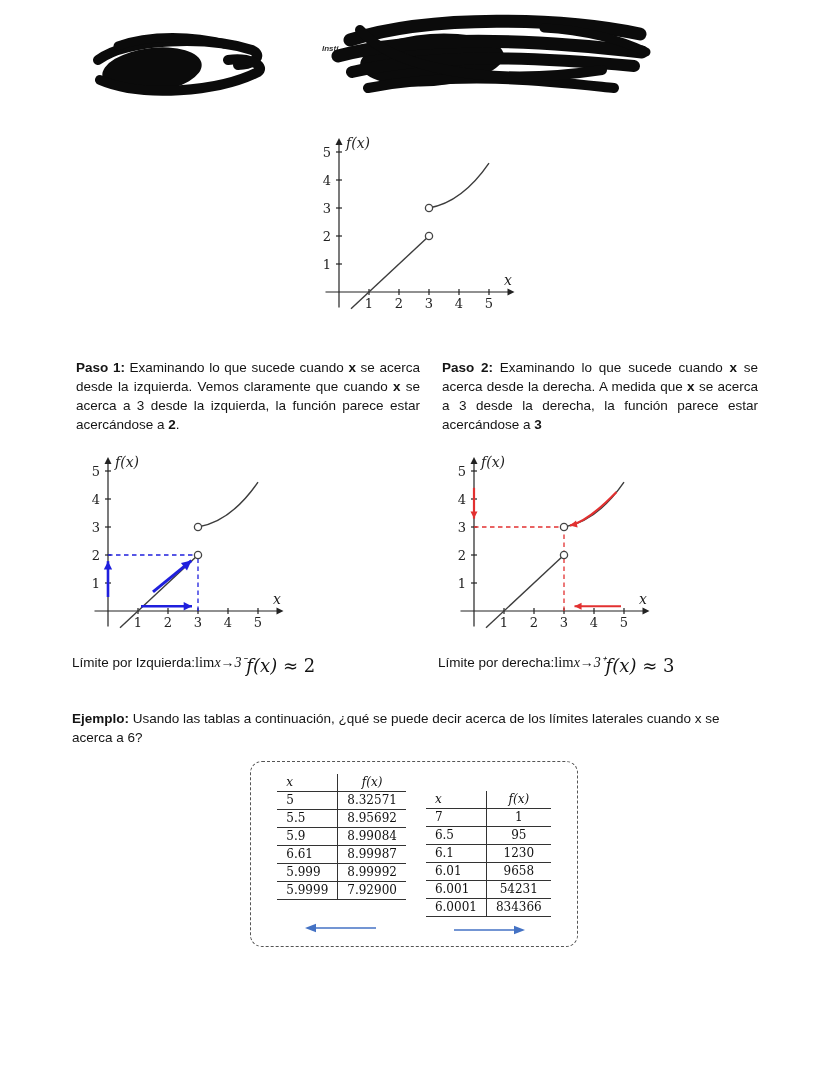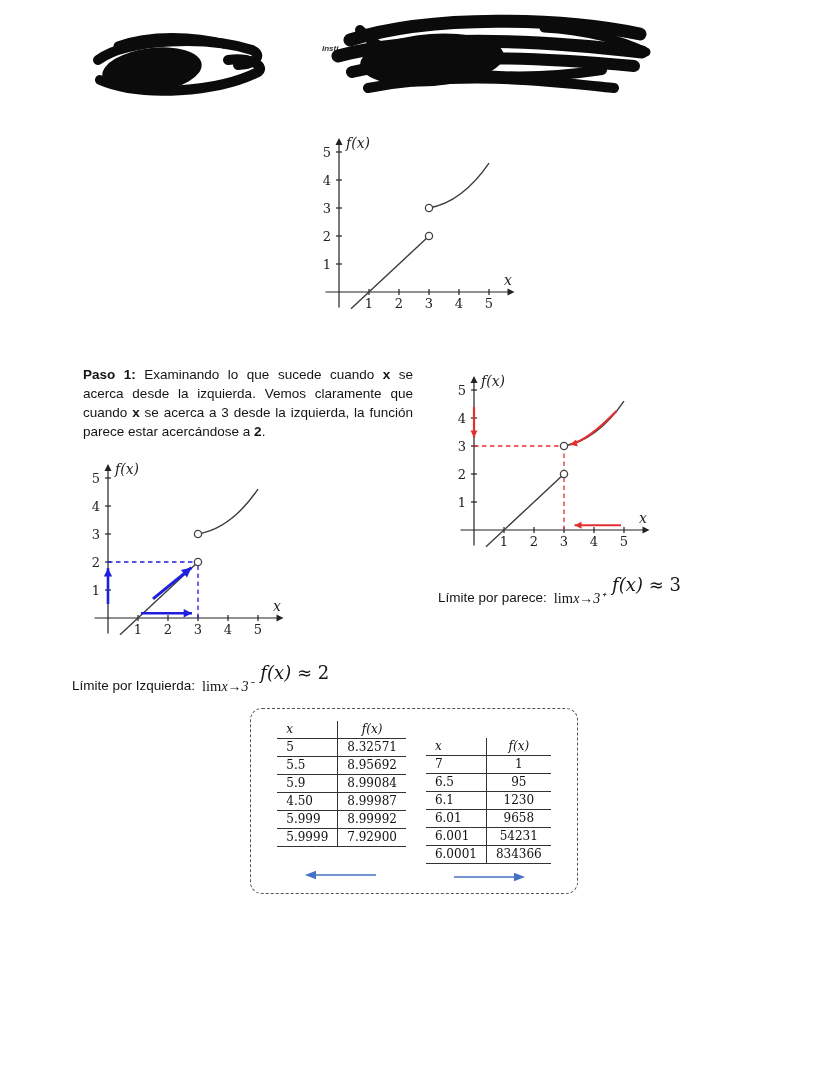--- a/index.html
+++ b/index.html
@@ -4,32 +4,32 @@
 <style>
   * { box-sizing: border-box; }
   html,body { margin:0; padding:0; }
   body {
     width:828px; height:1071px; background:#ffffff;
     font-family:"Liberation Sans", sans-serif; color:#141414; font-size:13.5px;
   }
   .page { position:relative; width:828px; height:1071px; background:#fff; overflow:hidden; }
   .redactions { display:block; }
   .partial-text { font:italic bold 8px "Liberation Sans", sans-serif; fill:#333; }
-  .para { margin:11px; line-height:1.42; }
+  .para { margin:4px; line-height:1.42; }
   .ex { margin:4px 72px 0 72px; }
   .justify { text-align:justify; }
   .center-row { display:flex; justify-content:center; margin-top:20px; }
   .graph { width:215px; height:200px; }
   .columns { display:flex; margin:26px 66px 0 72px; gap:14px; }
   .col.left { flex:0 0 352px; }
   .col.right { flex:1; }
   .col .graph { margin-top:12px; margin-left:4px; }
   .tick { font:13px "DejaVu Serif", serif; fill:#222; }
   .axis-label { font:italic 14px "DejaVu Serif", serif; fill:#222; }
-  .limit-line { display:flex; align-items:flex-end; gap:7px; margin-top:8px; }
+  .limit-line { display:flex; align-items:flex-start; margin-top:8px; }
   .limit-label { padding-bottom:1px; }
   .lim-block { display:inline-flex; flex-direction:row; align-items:center;
                font-family:Liberation Serif, serif; line-height:1; }
   .lim-top { font-size:14.5px; }
   .lim-sub { font-size:14px; font-style:italic; margin-top:1.5px; }
   .lim-expr { display:inline-block; font-family:"DejaVu Serif", serif; font-size:18px; margin-bottom:11px; }
   .mi { font-style:italic; }
   .ex2 { margin:22px 72px 0 72px; max-width:696px; }
   .tables-center { display:flex; justify-content:center; margin-top:14px; }
   .tables-box { border:1.6px dashed #555; border-radius:12px; padding:12px 26px 10px 26px; }
@@ -151,20 +151,21 @@
         <span class="limit-label">Límite por Izquierda:</span>
         <span class="lim-block">
           <span class="lim-top">lim</span>
           <span class="lim-sub">x→3⁻</span>
         </span>
         <span class="lim-expr"><span class="mi">f(x)</span><span> ≈ 2</span></span>
       </div>
     </div>
 
     <div class="col right">
+      <p class="para justify"><b>Paso 2:</b><span> Examinando lo que sucede cuando </span><b>x</b><span> se acerca desde la derecha. A medida que </span><b>x</b><span> se acerca a 3 desde la derecha, la función parece estar acercándose a </span><b>3</b></p>
       <div class="graph"><svg width="215" height="200" viewBox="0 0 215 200">
             <line x1="18.5" y1="164" x2="203" y2="164" stroke="#222" stroke-width="1.2"></line>
             <polygon points="207.5,164 200.5,167.5 200.5,160.5" fill="#222"></polygon>
             <line x1="32" y1="179.4" x2="32" y2="14.200000000000017" stroke="#222" stroke-width="1.2"></line>
             <polygon points="32,10 35.5,17 28.5,17" fill="#222"></polygon>
             <line x1="62" y1="161" x2="62" y2="167" stroke="#222" stroke-width="1.2"></line>
             <text x="62" y="180" text-anchor="middle" class="tick">1</text>
             <line x1="92" y1="161" x2="92" y2="167" stroke="#222" stroke-width="1.2"></line>
             <text x="92" y="180" text-anchor="middle" class="tick">2</text>
             <line x1="122" y1="161" x2="122" y2="167" stroke="#222" stroke-width="1.2"></line>
@@ -192,30 +193,31 @@
             <line x1="32" y1="40.79999999999998" x2="32" y2="71.60000000000001" stroke="#e23030" stroke-width="2.2"></line>
             <polygon points="32,71.60000000000001 28.48,64.56 35.52,64.56" fill="#e23030"></polygon>
             <line x1="179" y1="159.24" x2="132.5" y2="159.24" stroke="#e23030" stroke-width="2.2"></line>
             <polygon points="132.5,159.24 139.54,155.72 139.54,162.76000000000002" fill="#e23030"></polygon>
             <path d="M 174.5 45 Q 146 74.39999999999999 128 78.60000000000001" stroke="#e23030" stroke-width="2.2" fill="none"></path>
             <polygon points="128,78.60000000000001 134.0559938696476,73.57238244783971 135.6556903635168,80.42822456442192" fill="#e23030"></polygon>
             <circle cx="122" cy="108" r="3.6" fill="#fff" stroke="#444" stroke-width="1.3"></circle>
             <circle cx="122" cy="80" r="3.6" fill="#fff" stroke="#444" stroke-width="1.3"></circle>
           </svg></div>
       <div class="limit-line">
-        <span class="limit-label">Límite por parece:</span>
+        <span class="limit-label">Límite por derecha:</span>
         <span class="lim-block">
           <span class="lim-top">lim</span>
           <span class="lim-sub">x→3⁺</span>
         </span>
         <span class="lim-expr"><span class="mi">f(x)</span><span> ≈ 3</span></span>
       </div>
     </div>
   </div>
 
+  <p class="para ex2"><b>Ejemplo:</b><span> Usando las tablas a continuación, ¿qué se puede decir acerca de los límites laterales cuando x se acerca a 6?</span></p>
 
   <div class="tables-center">
     <div class="tables-box">
       <div class="tables-row">
         <div class="tcol">
           <table>
               <thead>
                 <tr>
                   <th>x</th>
                   <th>f(x)</th>
@@ -228,21 +230,21 @@
                 </tr>
                 <tr>
                   <td>5.5</td>
                   <td>8.95692</td>
                 </tr>
                 <tr>
                   <td>5.9</td>
                   <td>8.99084</td>
                 </tr>
                 <tr>
-                  <td>4.50</td>
+                  <td>6.61</td>
                   <td>8.99987</td>
                 </tr>
                 <tr>
                   <td>5.999</td>
                   <td>8.99992</td>
                 </tr>
                 <tr>
                   <td>5.9999</td>
                   <td>7.92900</td>
                 </tr>

